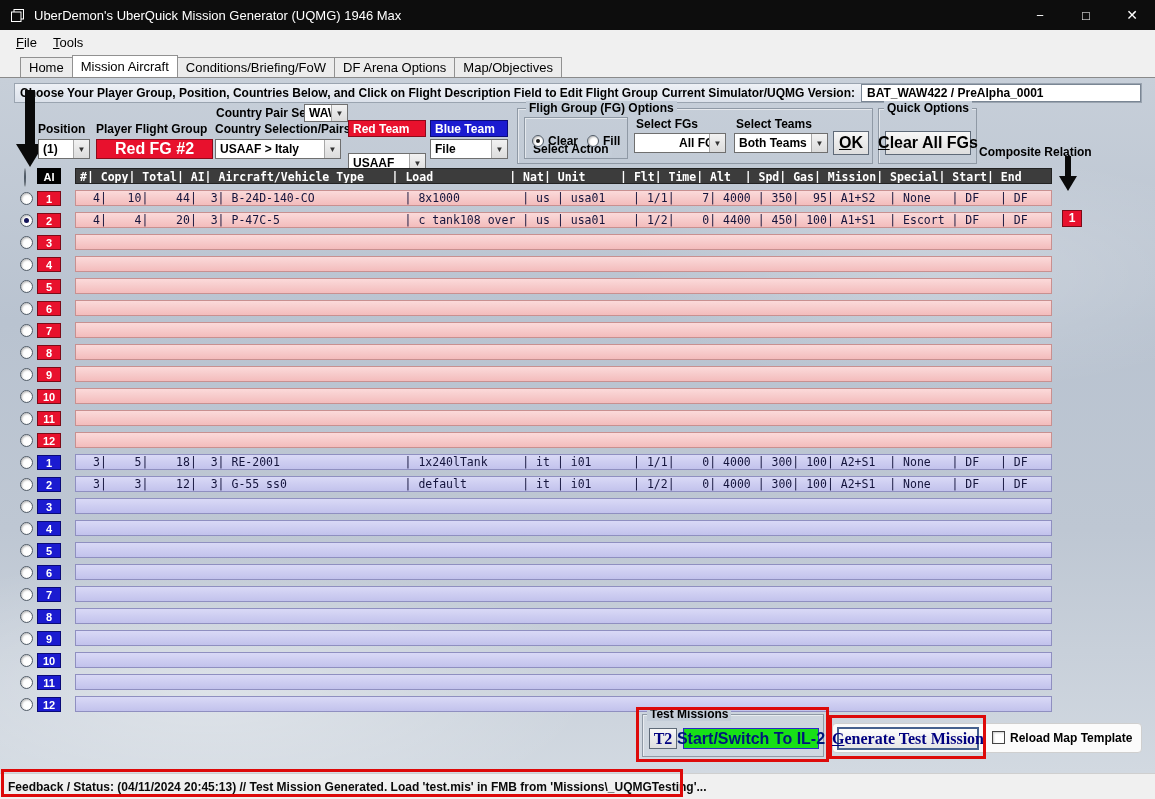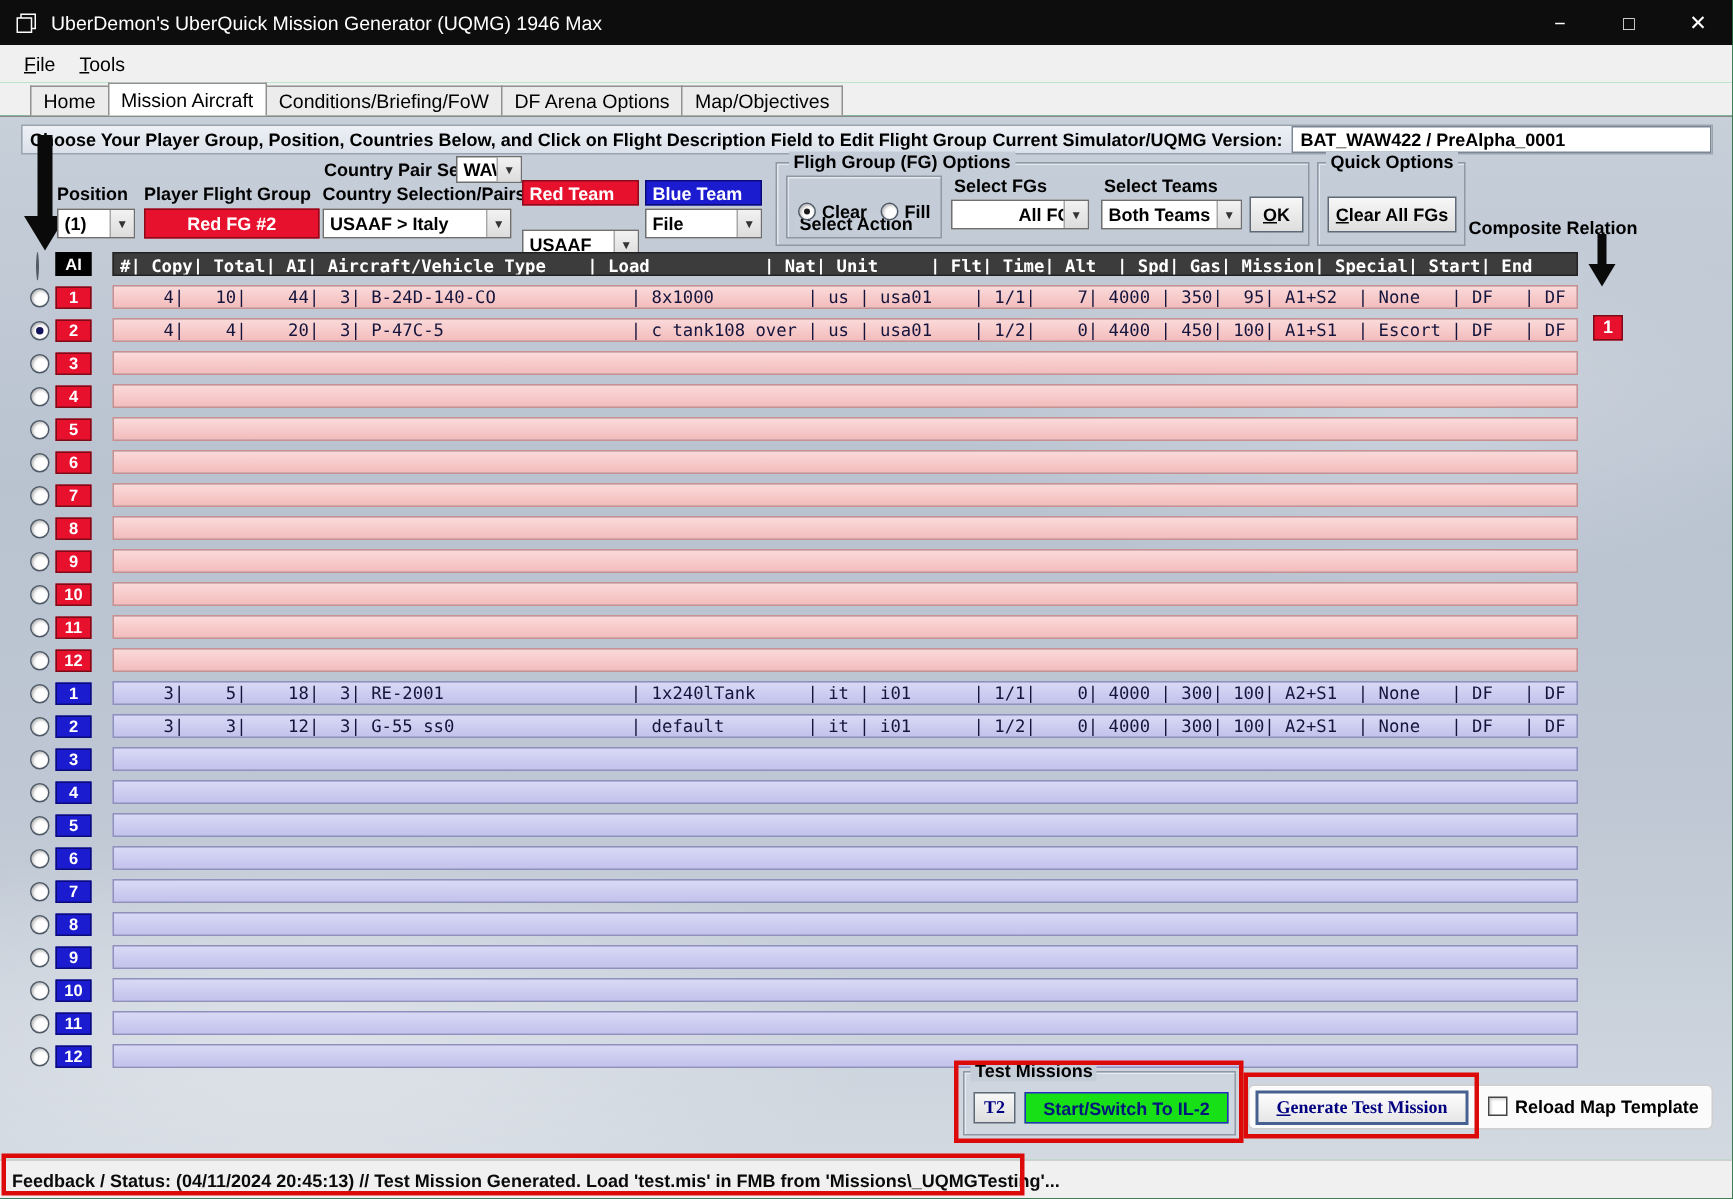--- a/index.html
+++ b/index.html
@@ -49,21 +49,21 @@
       line-height:16px; padding-left:5px; font-weight:bold; }
 
   
   .lbl { position:absolute; font-size:12px; font-weight:bold; color:#000; white-space:nowrap; }
   .combo { position:absolute; background:#fff; border:1px solid #6f6f6f; display:flex; align-items:stretch;
            font-size:12px; font-weight:bold; color:#000; }
   .combo .txt { flex:1; padding:0 4px; display:flex; align-items:center; white-space:nowrap; overflow:hidden; }
   .combo .dd { width:16px; background:linear-gradient(#f2f2f2,#dcdcdc); border-left:1px solid #a8a8a8;
                display:flex; align-items:center; justify-content:center; font-size:8px; color:#333; }
   .btn { position:absolute; background:linear-gradient(#f7f7f7,#dedede); border:1px solid #5f6a78;
-         font-size:12px; font-weight:bold; color:#000; display:flex; align-items:center; justify-content:center;
+         font-size:16px; font-weight:bold; color:#000; display:flex; align-items:center; justify-content:center;
          white-space:nowrap; }
   .team-tag { position:absolute; height:17px; color:#fff; font-size:12px; font-weight:bold;
               display:flex; align-items:center; padding-left:4px; }
 
   
   .groupbox { position:absolute; border:1px solid #8f99a5;
               box-shadow:inset 1px 1px 0 rgba(255,255,255,0.55); }
   .groupbox > .legend { position:absolute; top:-8px; left:8px; font-size:12px; font-weight:bold;
               background:#c4cdd8; padding:0 3px; white-space:nowrap; color:#000; }
 
@@ -94,21 +94,21 @@
       border:1px solid #4f5a66; box-shadow:inset 1px 1px 2px rgba(0,0,0,0.28); position:relative; flex:none; }
   .row-radio.checked::after { content:''; position:absolute; left:3px; top:3px; width:5px; height:5px;
       border-radius:50%; background:#14145a; }
   .row-badge { width:24px; height:15px; margin-left:4px; color:#fff; font-size:11px; font-weight:bold;
       text-align:center; line-height:15px; flex:none; }
   .red .row-badge { background:#e8112d; border:1px solid #7c0a17; }
   .blue .row-badge { background:#1b1bd0; border:1px solid #0a0a78; }
   .row-bar { margin-left:14px; width:977px; height:16px; overflow:hidden; flex:none; }
   .red .row-bar { background:linear-gradient(#fbdada,#f3bcbc); border:1px solid #c89090; }
   .blue .row-bar { background:linear-gradient(#d9d9f6,#c2c2ec); border:1px solid #8f8fc0; }
-  .row-bar-text { display:block; font-size:11.5px; line-height:14px; padding-left:3px; color:#14143c;margin-left:30px; }
+  .row-bar-text { display:block; font-size:11.5px; line-height:14px; padding-left:17px; color:#14143c; }
 
   .composite-badge { position:absolute; left:1062px; top:132px; width:20px; height:17px; background:#e8112d;
       border:1px solid #7c0a17; color:#fff; font-size:12px; font-weight:bold; text-align:center; line-height:15px; }
 
   
   .white-strip { position:absolute; left:832px; top:645px; width:310px; height:30px; background:#fbfbfb;
       border:1px solid #cfcfcf; border-radius:4px; }
   .annot { position:absolute; border:3px solid #dd0a0a; z-index:40; pointer-events:none; }
   .green-btn { background:#17e017 !important; border:1px solid #2a2ac4 !important; color:#00187a !important; }
   .navy { color:#000080 !important;font-family:Liberation Serif, serif; }

